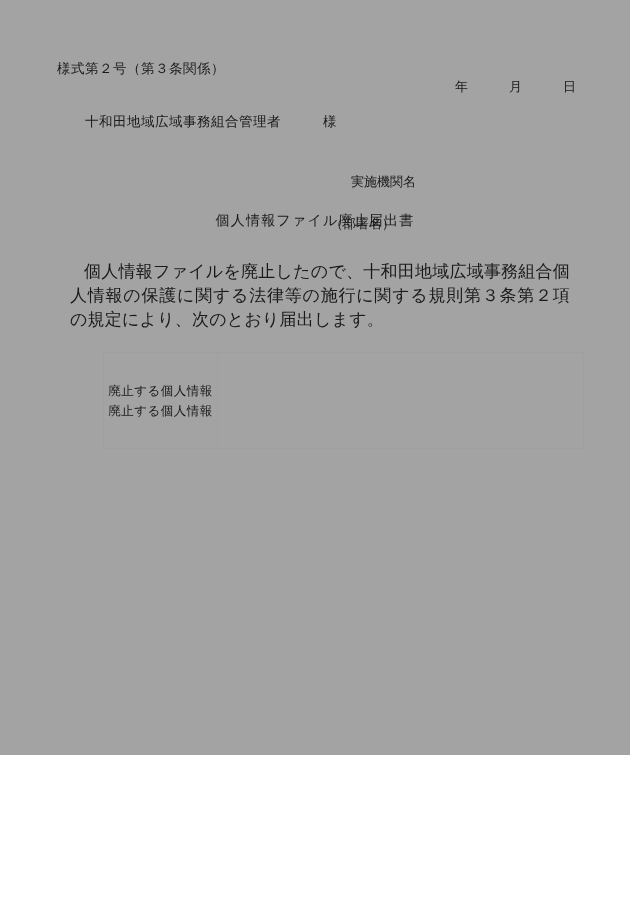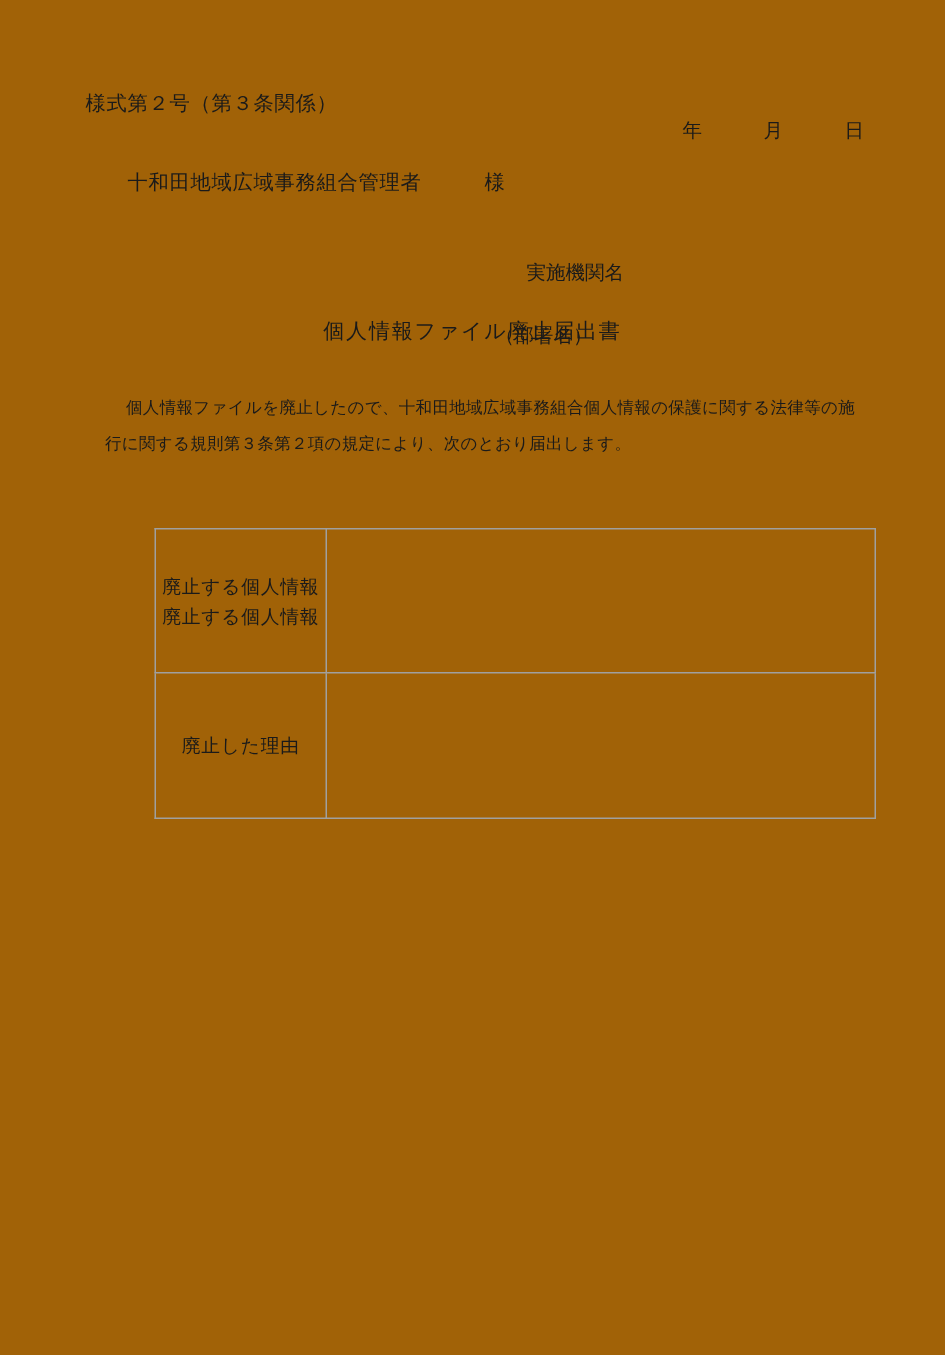--- a/index.html
+++ b/index.html
@@ -9,23 +9,23 @@
     background: #ffffff;
   }
   body {
     font-family: "Liberation Serif", "DejaVu Serif", serif;
     color: #1a1a1a;
     -webkit-font-smoothing: antialiased;
   }
   .page {
     position: relative;
     width: 630px;
-    height: 903px;
+    height: 755px;
     margin: 0 auto;
-    background: #a16207;
+    background: #a3a3a3;
     overflow: hidden;
     box-sizing: border-box;
   }
 
   
   .abs { position: absolute; }
 
   .form-number {
     left: 57px;
     top: 60px;
@@ -68,21 +68,21 @@
     width: 630px;
     text-align: center;
     font-size: 14px;
     letter-spacing: 1.2px;
   }
 
   .body-text {
     left: 70px;
     top: 260px;
     width: 500px;
-    font-size: 11px;
+    font-size: 17px;
     line-height: 24px;
     text-indent: 14px;
     text-align: justify;
     letter-spacing: 0.2px;
   }
 
   
   .form-table {
     left: 103px;
     top: 352px;
@@ -137,22 +137,16 @@
 
   <table class="abs form-table">
     <tbody>
       <tr class="row-1">
         <td class="col-label">
           <span class="label-line">廃止する個人情報</span>
           <span class="label-line">廃止する個人情報</span>
         </td>
         <td class="col-value"></td>
       </tr>
-      <tr class="row-2">
-        <td class="col-label">
-          <span class="label-line">廃止した理由</span>
-        </td>
-        <td class="col-value"></td>
-      </tr>
     </tbody>
   </table>
 
 </div>
 
 </body></html>

